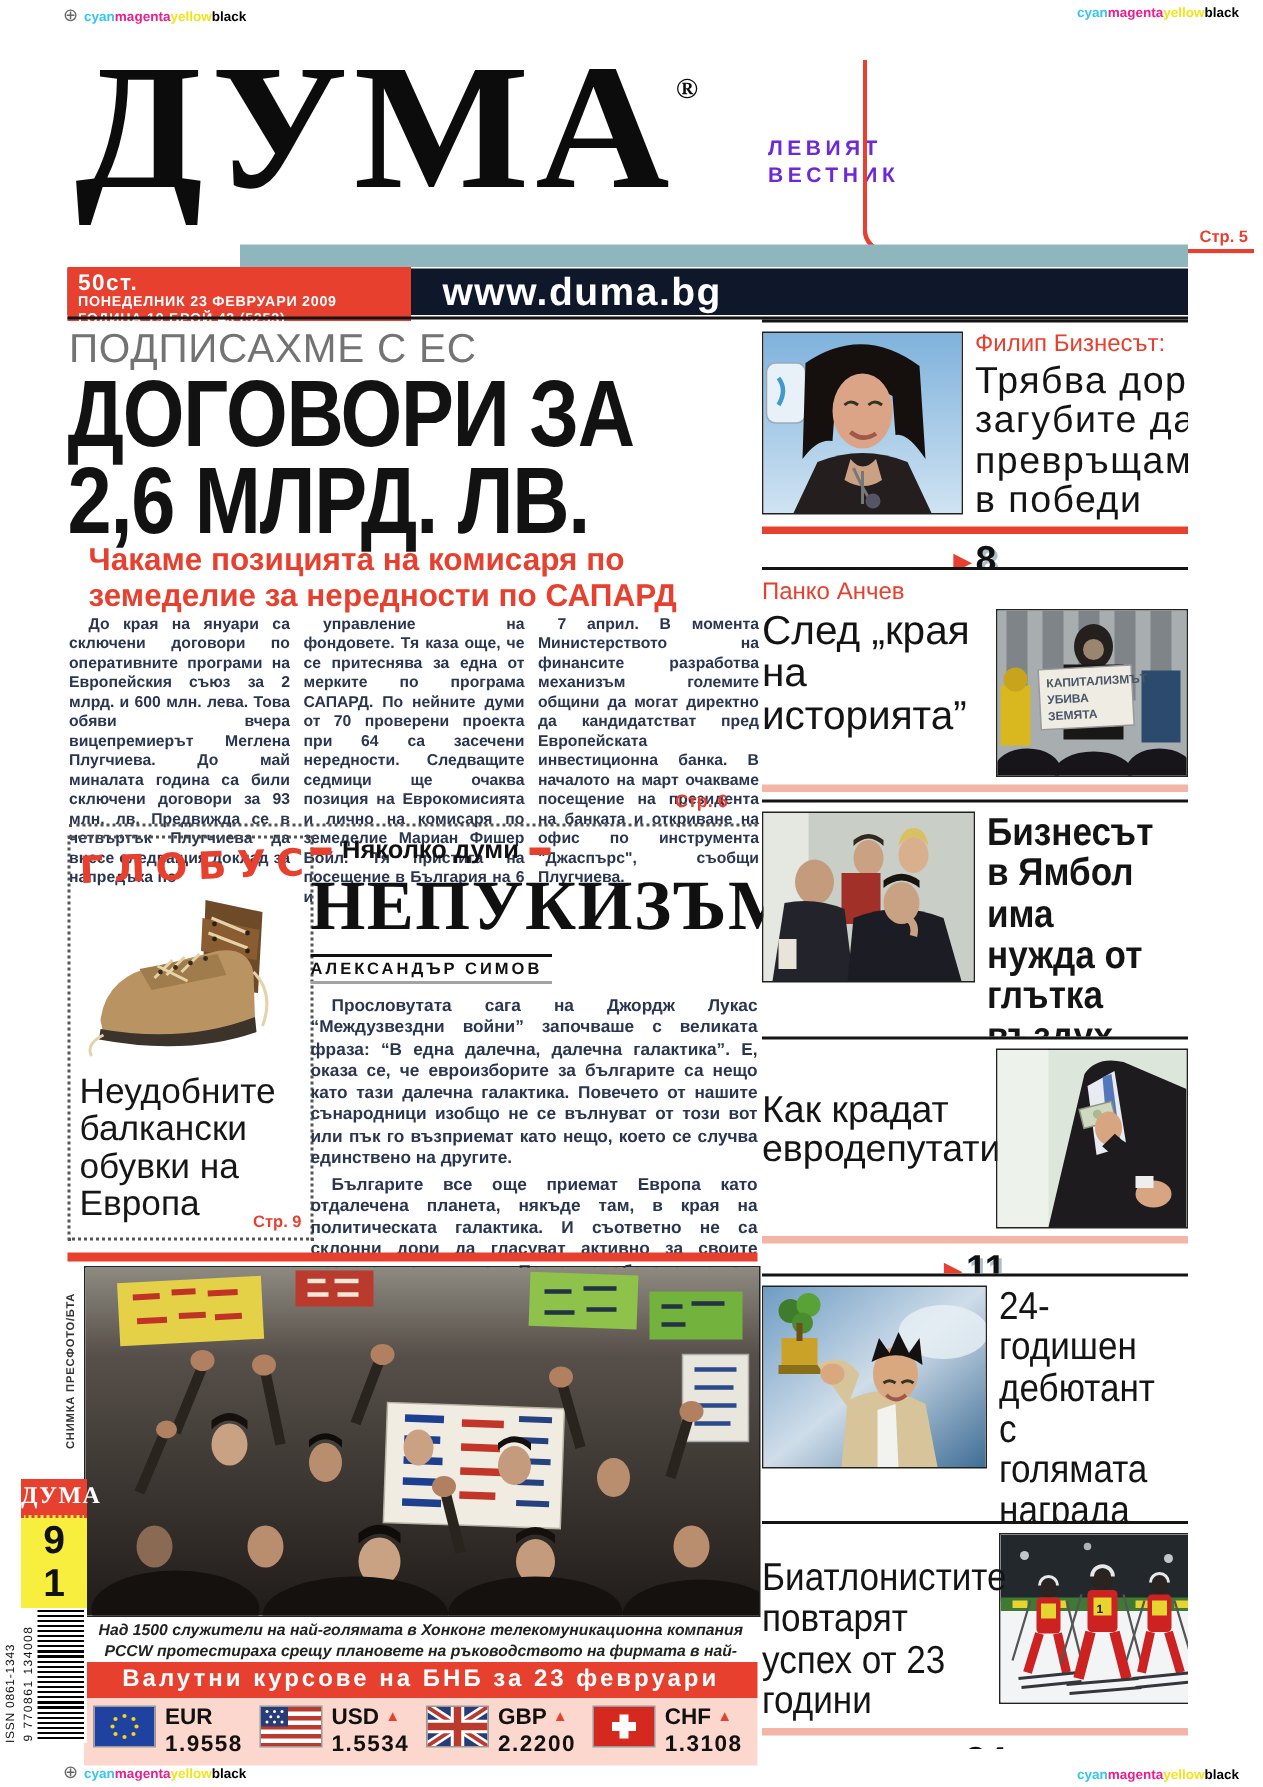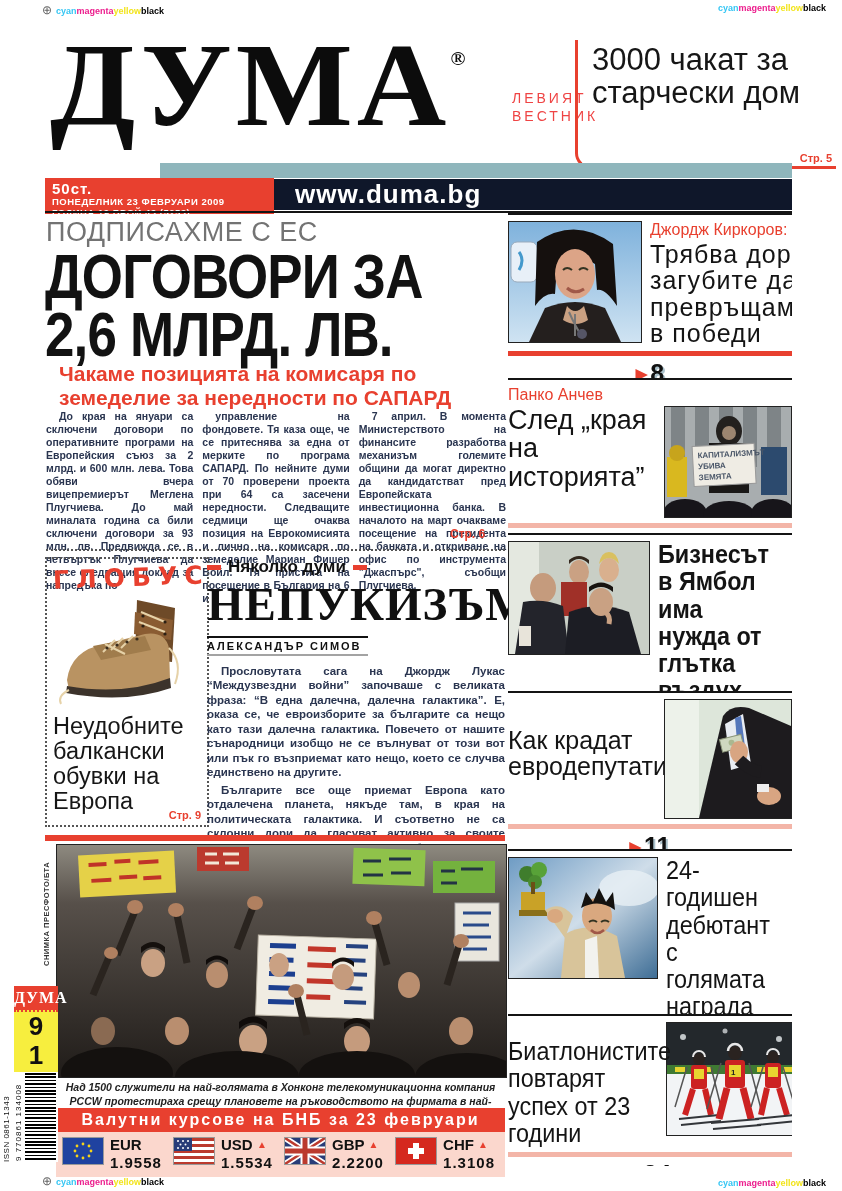--- a/index.html
+++ b/index.html
@@ -9,21 +9,21 @@
 
   
   .pm{position:absolute;font-size:9px;font-weight:bold;color:#444;letter-spacing:0;}
   .pm .reg{color:#666;font-size:12px;font-weight:normal;margin-right:4px;}
   .pm .c{color:#35c6f4;margin-top:16px;} .pm .m{color:#ec1e8d;} .pm .y{color:#f2e41c;} .pm .k{color:#000;}
 
   
   .brand{font-family:"Liberation Serif",serif;font-weight:bold;font-size:124px;line-height:1;
          letter-spacing:4px;color:#0c0c0c;transform:scaleY(.96);transform-origin:left top;}
   .brand sup{font-size:20px;letter-spacing:0;vertical-align:62px;}
-  .tagline{font-size:14px;font-weight:normal;letter-spacing:3px;color:#ef4444;line-height:1.25;}
+  .tagline{font-size:14px;font-weight:bold;letter-spacing:3px;color:#6d28d9;line-height:1.25;}
   .teaser{border-left:3px solid #e8402f;border-bottom:3px solid #e8402f;
           border-bottom-left-radius:16px;padding:4px 4px 10px 14px;}
   .teaser-title{font-size:31px;line-height:1.06;color:#161616;}
   .pgref{color:#e8402f;font-weight:bold;font-size:11px;}
   .tealbar{background:#8fb6bc;}
   .pinkband{background:#0f172a;}
   .pricebox{background:#e8402f;color:#fff;font-weight:bold;padding:2px 7px;line-height:1.15;}
   .price-main{font-size:15px;letter-spacing:1px;}
   .price-sub{font-size:9.5px;letter-spacing:.5px;}
   .site{color:#fff;font-weight:bold;font-size:26px;letter-spacing:1px;}
@@ -106,21 +106,20 @@
   <div class="pm" style="left:42px;bottom:3px;"><span class="reg">⊕</span><span class="c">cyan</span><span class="m">magenta</span><span class="y">yellow</span><span class="k">black</span></div>
   <div class="pm" style="right:16px;bottom:3px;"><span class="c">cyan</span><span class="m">magenta</span><span class="y">yellow</span><span class="k">black</span></div>
 
   <div class="abs brand" style="left:50px;top:26px;"><span>ДУМА</span><sup>®</sup></div>
   <div class="abs tagline" style="left:512px;top:90px;">
     <div>ЛЕВИЯТ</div>
     <div>ВЕСТНИК</div>
   </div>
 
   <div class="abs teaser" style="left:575px;top:40px;width:240px;height:112px;">
-    <div class="teaser-title">3000 чакат за старчески дом</div>
     <div class="abs pgref" style="right:4px;bottom:2px;">Стр. 5</div>
   </div>
 
   <div class="abs tealbar" style="left:160px;top:163px;width:632px;height:15px;"></div>
   <div class="abs pinkband" style="left:45px;top:179px;width:747px;height:31px;">
     <div class="abs pricebox" style="left:0;top:-1px;width:215px;height:32px;">
       <div class="price-main">50ст.</div>
       <div class="price-sub">ПОНЕДЕЛНИК 23 ФЕВРУАРИ 2009</div>
       <div class="price-sub">ГОДИНА 19 БРОЙ 43 (5253)</div>
     </div>
@@ -382,21 +381,21 @@
           <path d="M28,20 Q66,-6 104,22 L108,84 Q96,66 88,68 L86,42 Q66,30 48,44 L46,72 Q36,70 26,84 Z" fill="#15100e"></path>
           <ellipse cx="66" cy="52" rx="20" ry="25" fill="#dca487"></ellipse>
           <path d="M54,48 q4,-4 9,0 M70,48 q4,-4 9,0" stroke="#332" stroke-width="2" fill="none"></path>
           <path d="M58,66 q8,7 17,1" stroke="#a05848" stroke-width="3" fill="none"></path>
           <path d="M20,120 L36,86 Q66,74 96,86 L112,120 Z" fill="#241f1e"></path>
           <path d="M58,84 q8,10 17,0 l4,14 q-12,8 -25,0 z" fill="#caa183"></path>
           <path d="M60,90 q7,16 14,26 M66,92 l0,22" stroke="#777" stroke-width="2" fill="none"></path>
           <circle cx="73" cy="112" r="5" fill="#556"></circle>
         </svg>
         <div>
-          <div class="rail-label">Джордж Киркоров:</div>
+          <div class="rail-label">Филип Бизнесът:</div>
           <div class="rail-head" style="letter-spacing:1px;">Трябва дори загубите да превръщаме в победи</div>
         </div>
       </div>
       <div class="railrule-red"></div>
       <div class="pagenum">
           <span class="tri">▶</span>
           <span class="num">8</span>
         </div>
     </div>
 

